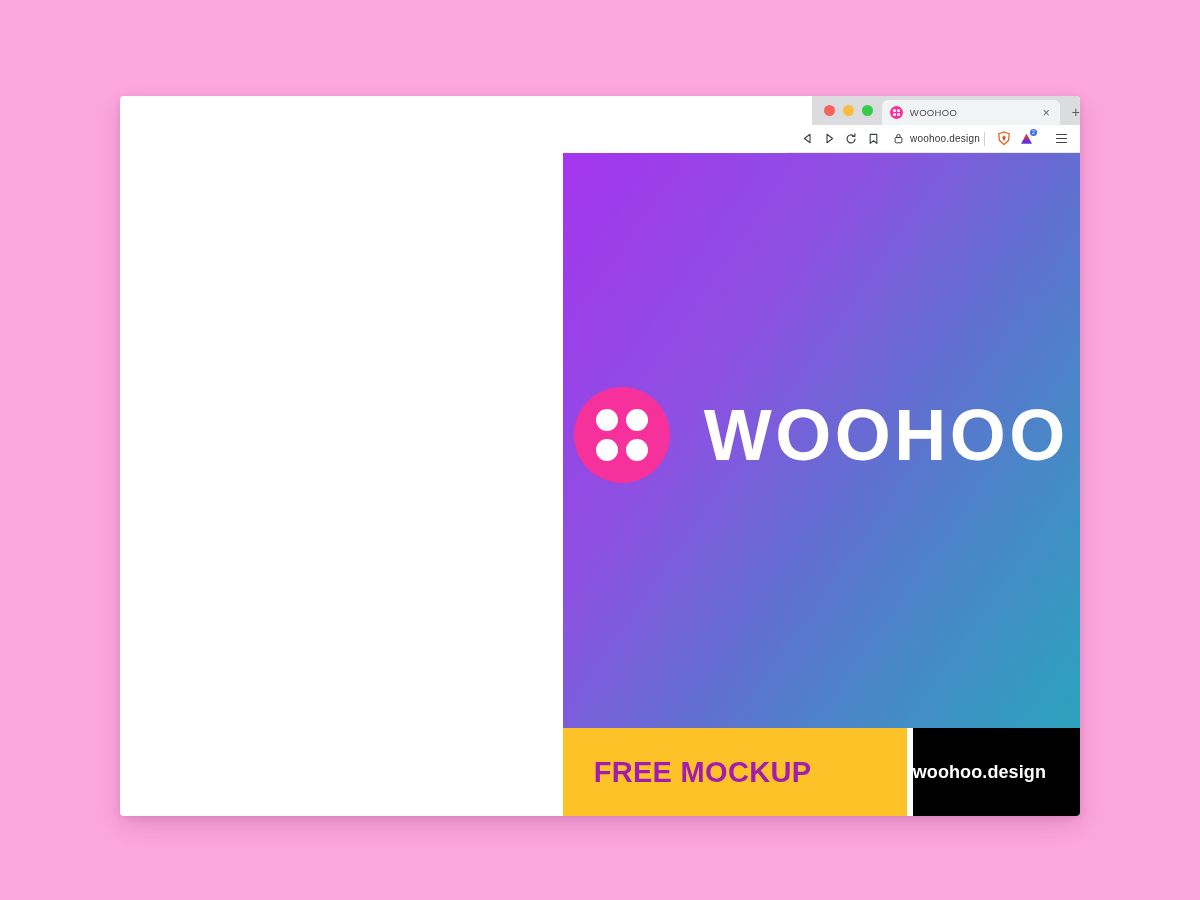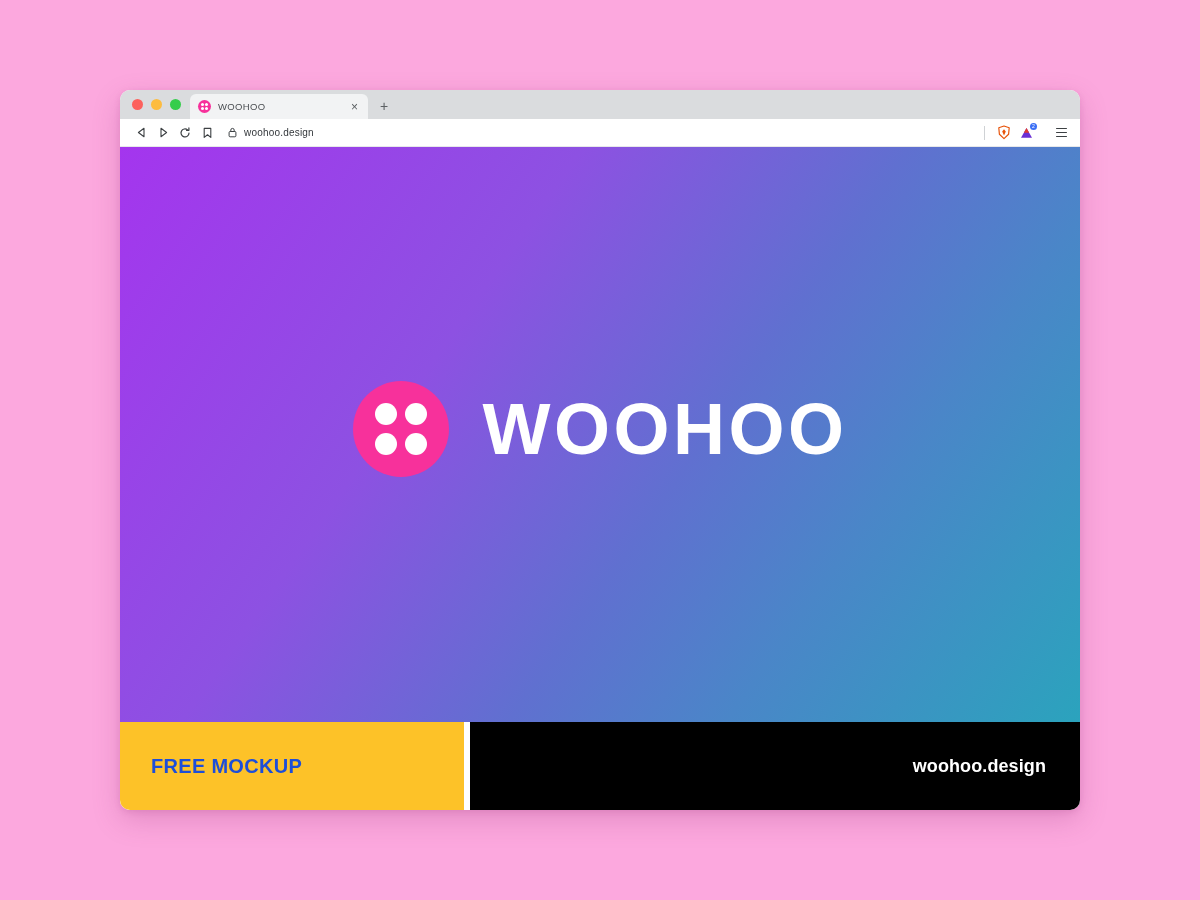--- a/index.html
+++ b/index.html
@@ -12,30 +12,31 @@
     background: #fca8de;
     font-family: "Liberation Sans", sans-serif;
     overflow: hidden;
     position: relative;
   }
 
   
   #browser-window {
     position: absolute;
     left: 120px;
-    top: 90px;
+    top: 96px;
     width: 960px;
     height: 720px;
-    border-radius: 10px;
+    border-radius: 4px;
     overflow: hidden;
     box-shadow: 0 10px 28px rgba(140, 40, 110, 0.22),
                 0 2px 6px rgba(140, 40, 110, 0.14);
     display: flex;
     flex-direction: column;
     background: #ffffff;
+    align-items: flex-end;
   }
 
   
   #tab-strip {
     height: 29px;
     background: #dadcde;
     display: flex;
     align-items: flex-end;
     position: relative;
     flex: 0 0 auto;
@@ -269,22 +270,22 @@
     background: #ffffff;
   }
   #free-mockup-panel {
     width: 344px;
     background: #fdc228;
     display: flex;
     align-items: center;
     flex: 0 0 auto;
   }
   #free-mockup-label {
-    color: #1d4ed8;
-    font-size: 20px;
+    color: #a21caf;
+    font-size: 29px;
     font-weight: bold;
     letter-spacing: 0.3px;
     padding-left: 31px;
     white-space: nowrap;
   }
   #panel-gap {
     width: 6px;
     background: #ffffff;
     flex: 0 0 auto;
   }

